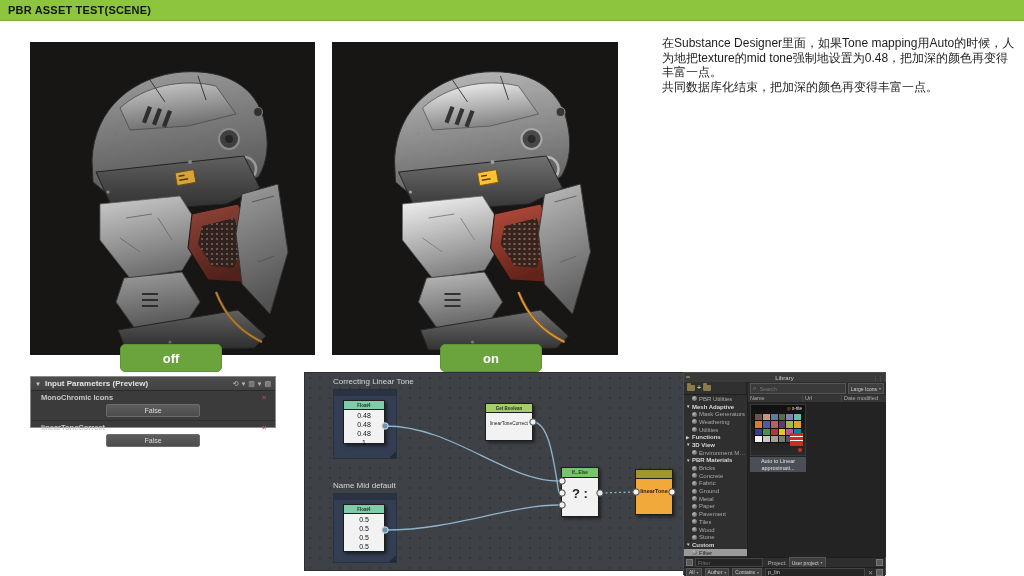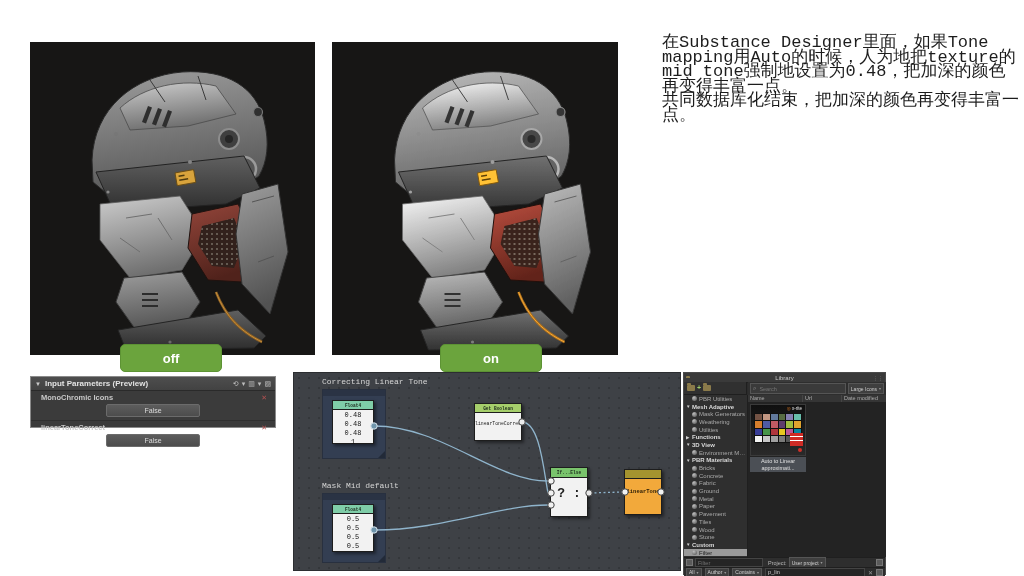--- a/index.html
+++ b/index.html
@@ -12,38 +12,38 @@
   
   .render{position:absolute;top:42px;background:#171615;}
   .render svg{display:block;width:100%;height:100%;}
   #render-off{left:30px;width:285px;height:313px;}
   #render-on{left:332px;width:286px;height:313px;}
   #render-on svg{filter:brightness(1.18) saturate(1.12) contrast(1.04);}
   .toggle-btn{position:absolute;top:344px;width:100px;height:26px;background:#6ba43d;border:1px solid #5d9334;border-radius:5px;color:#fff;font-size:13px;font-weight:bold;display:flex;align-items:center;justify-content:center;z-index:6;}
   #btn-off{left:120px;} #btn-on{left:440px;}
 
   
-  .desc{position:absolute;left:662px;top:36px;width:358px;color:#1c1c1c;font-size:17px;line-height:14.6px;font-family:Liberation Mono, monospace;}
+  .desc{position:absolute;left:662px;top:36px;width:358px;color:#1c1c1c;font-size:12px;line-height:14.6px;}
   .desc p{margin:0;}
 
   
   .ip-panel{position:absolute;left:30px;top:376px;width:246px;height:52px;background:#3b3b3b;border:1px solid #8a8a8a;box-sizing:border-box;}
   .ip-head{height:13px;background:linear-gradient(#4e4e4e,#424242);border-bottom:1px solid #2a2a2a;display:flex;align-items:center;padding:0 4px;}
   .ip-collapse{color:#c9c9c9;font-size:6px;margin-right:4px;}
   .ip-title{color:#e3e3e3;font-size:8px;font-weight:bold;flex:1;}
   .ip-icons{display:flex;gap:3px;color:#bdbdbd;font-size:7px;}
   .param{position:relative;padding:1px 0 2px 0;border-bottom:1px solid #2f2f2f;}
   .param:last-child{border-bottom:none;}
   .param-head{display:flex;align-items:center;padding:1px 8px 0 10px;}
   .param-label{flex:1;color:#c8c8c8;font-size:7.5px;font-weight:bold;}
   .param-close{color:#b05050;font-size:7px;}
   .param-btn{margin:2px auto 1px auto;width:92px;height:11px;background:linear-gradient(#5d5d5d,#4c4c4c);border:1px solid #6b6b6b;border-radius:2px;color:#dcdcdc;font-size:7px;display:flex;align-items:center;justify-content:center;}
 
   
-  .graph{position:absolute;left:293px;top:372px;width:388px;height:199px;background-color:#3e4146;background-image:radial-gradient(#34373b 1px,transparent 1.3px);background-size:10px 10px;border:1px solid #2c2e31;box-sizing:border-box;overflow:hidden;font-family:Liberation Mono, monospace;}
+  .graph{position:absolute;left:304px;top:372px;width:388px;height:199px;background-color:#3e4146;background-image:radial-gradient(#34373b 1px,transparent 1.3px);background-size:10px 10px;border:1px solid #2c2e31;box-sizing:border-box;overflow:hidden;}
   .frame{position:absolute;background:#333e52;border:1px solid #28303f;z-index:1;}
   .frame::before{content:"";position:absolute;left:0;top:0;right:0;height:6px;background:#2a3344;}
   .frame::after{content:"";position:absolute;right:0;bottom:0;border-style:solid;border-width:0 0 7px 7px;border-color:transparent transparent #222a38 transparent;}
   .frame-label{position:absolute;color:#d6d6d6;font-size:8px;z-index:1;white-space:nowrap;}
   .gnode{position:absolute;background:#f2f2f2;border:1px solid #1d1d1d;box-shadow:2px 2px 3px rgba(0,0,0,.45);z-index:2;box-sizing:border-box;}
   .node-header{height:8px;font-size:4.5px;font-weight:bold;color:#1d2b1d;display:flex;align-items:center;justify-content:center;border-bottom:1px solid #1d1d1d;overflow:hidden;}
   .hdr-mint{background:#7fcDA8;background:#7fcda8;}
   .hdr-green{background:#79c36c;}
   .hdr-lime{background:#a5ce6b;}
   .hdr-olive{background:#a4932f;}
@@ -156,20 +156,23 @@
           <path d="M186,250 C196,276 212,290 232,300" stroke="#c98f3a" stroke-width="1" fill="none"></path>
           <circle cx="86" cy="92" r="2" fill="#777"></circle>
             <circle cx="78" cy="150" r="1.6" fill="#888"></circle>
           <circle cx="160" cy="120" r="2" fill="#858585"></circle>
             <circle cx="140" cy="300" r="1.6" fill="#6a6a6a"></circle>
         </g>
       </symbol>
     </defs>
   </svg>
 
+  <div class="top-bar">
+    <span>PBR ASSET TEST(SCENE)</span>
+  </div>
 
   <div class="render" id="render-off">
     <svg viewBox="0 0 285 313">
         <use href="#mech"></use>
       </svg>
   </div>
   <div class="render" id="render-on">
     <svg viewBox="0 0 285 313">
         <use href="#mech"></use>
       </svg>
@@ -223,21 +226,21 @@
           <div>0.48</div>
           <div>1</div>
         </div>
     </div>
 
     <div class="gnode" style="left:180px;top:30px;width:48px;height:38px">
       <div class="node-header hdr-lime">Get Boolean</div>
       <div class="node-body-label">linearToneCorrect</div>
     </div>
 
-    <div class="frame-label" style="left:28px;top:108px">Mask Mid default</div>
+    <div class="frame-label" style="left:28px;top:108px">Name Mid default</div>
     <div class="frame" style="left:28px;top:120px;width:62px;height:68px"></div>
     <div class="gnode float-node" style="left:38px;top:131px;width:42px;height:48px">
       <div class="node-header hdr-mint">Float4</div>
       <div class="node-values">
           <div>0.5</div>
           <div>0.5</div>
           <div>0.5</div>
           <div>0.5</div>
         </div>
     </div>

